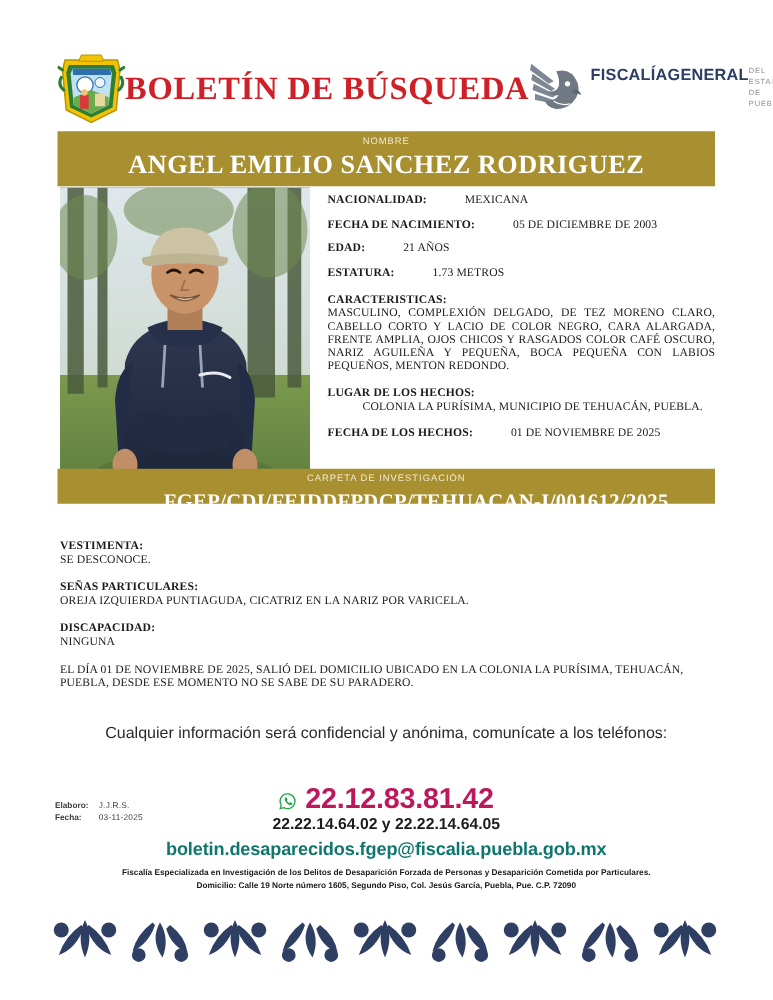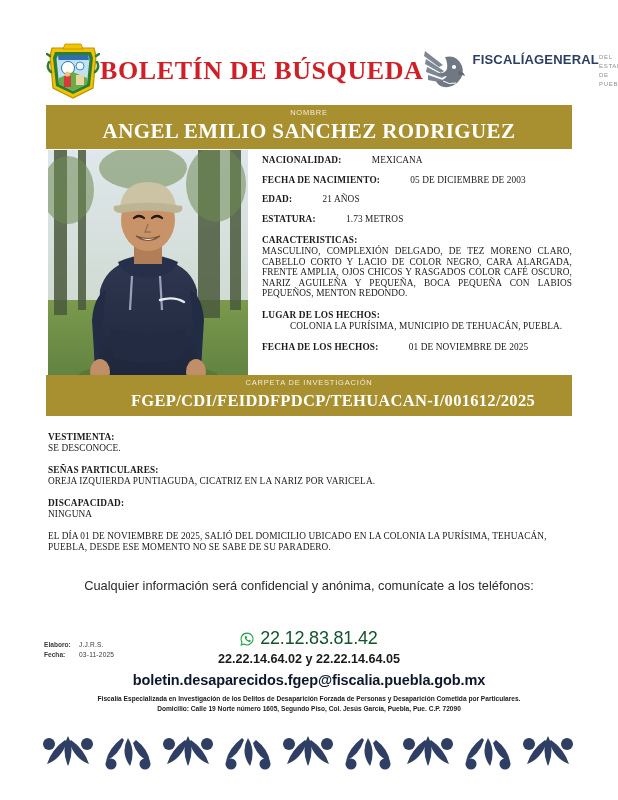--- a/index.html
+++ b/index.html
@@ -118,21 +118,21 @@
     text-align: justify;
     text-align-last: left;
     letter-spacing: 0.1px;
   }
   .gap-top { margin-top: 11px; }
 
   
   .carpeta {
     position: absolute;
     left: 46px; top: 375px;
-    width: 526px; height: 41px;
+    width: 526px; height: 28px;
     background: #a89030;
     color: #ffffff;
     text-align: center;
     padding-top: 3px;
   }
   .carpeta .lbl {
     font-family: "Liberation Sans", sans-serif;
     font-size: 7.5px;
     letter-spacing: 0.8px;
     line-height: 10px;
@@ -169,23 +169,23 @@
     font-size: 12.8px;
     color: #2a2a2a;
   }
   .phones {
     position: absolute;
     left: 0; top: 628px; width: 618px;
     text-align: center;
   }
   .phone-main {
     font-family: "Liberation Sans", sans-serif;
-    font-weight: normal;
-    font-size: 18px;
-    color: #14532d;
+    font-weight: bold;
+    font-size: 23px;
+    color: #be185d;
     line-height: 21px;
     letter-spacing: -0.2px;
   }
   .wa-icon { vertical-align: -2px; margin-right: 1px; }
   .phone-sub {
     font-family: "Liberation Sans", sans-serif;
     font-weight: bold;
     font-size: 12.6px;
     color: #1b1b1b;
     line-height: 16px;
@@ -204,21 +204,21 @@
   .stamp .sk { font-weight: bold; width: 30px; flex: 0 0 30px; }
   .stamp .sv { letter-spacing: 0.2px; }
 
   .email {
     position: absolute;
     left: 0; top: 672px; width: 618px;
     text-align: center;
     font-family: "Liberation Sans", sans-serif;
     font-weight: bold;
     font-size: 14.5px;
-    color: #0f172a;
+    color: #0f766e;
     letter-spacing: -0.1px;
   }
   .fine-print {
     position: absolute;
     left: 0; top: 694px; width: 618px;
     text-align: center;
     font-family: "Liberation Sans", sans-serif;
     font-weight: bold;
     font-size: 6.6px;
     line-height: 9.5px;

